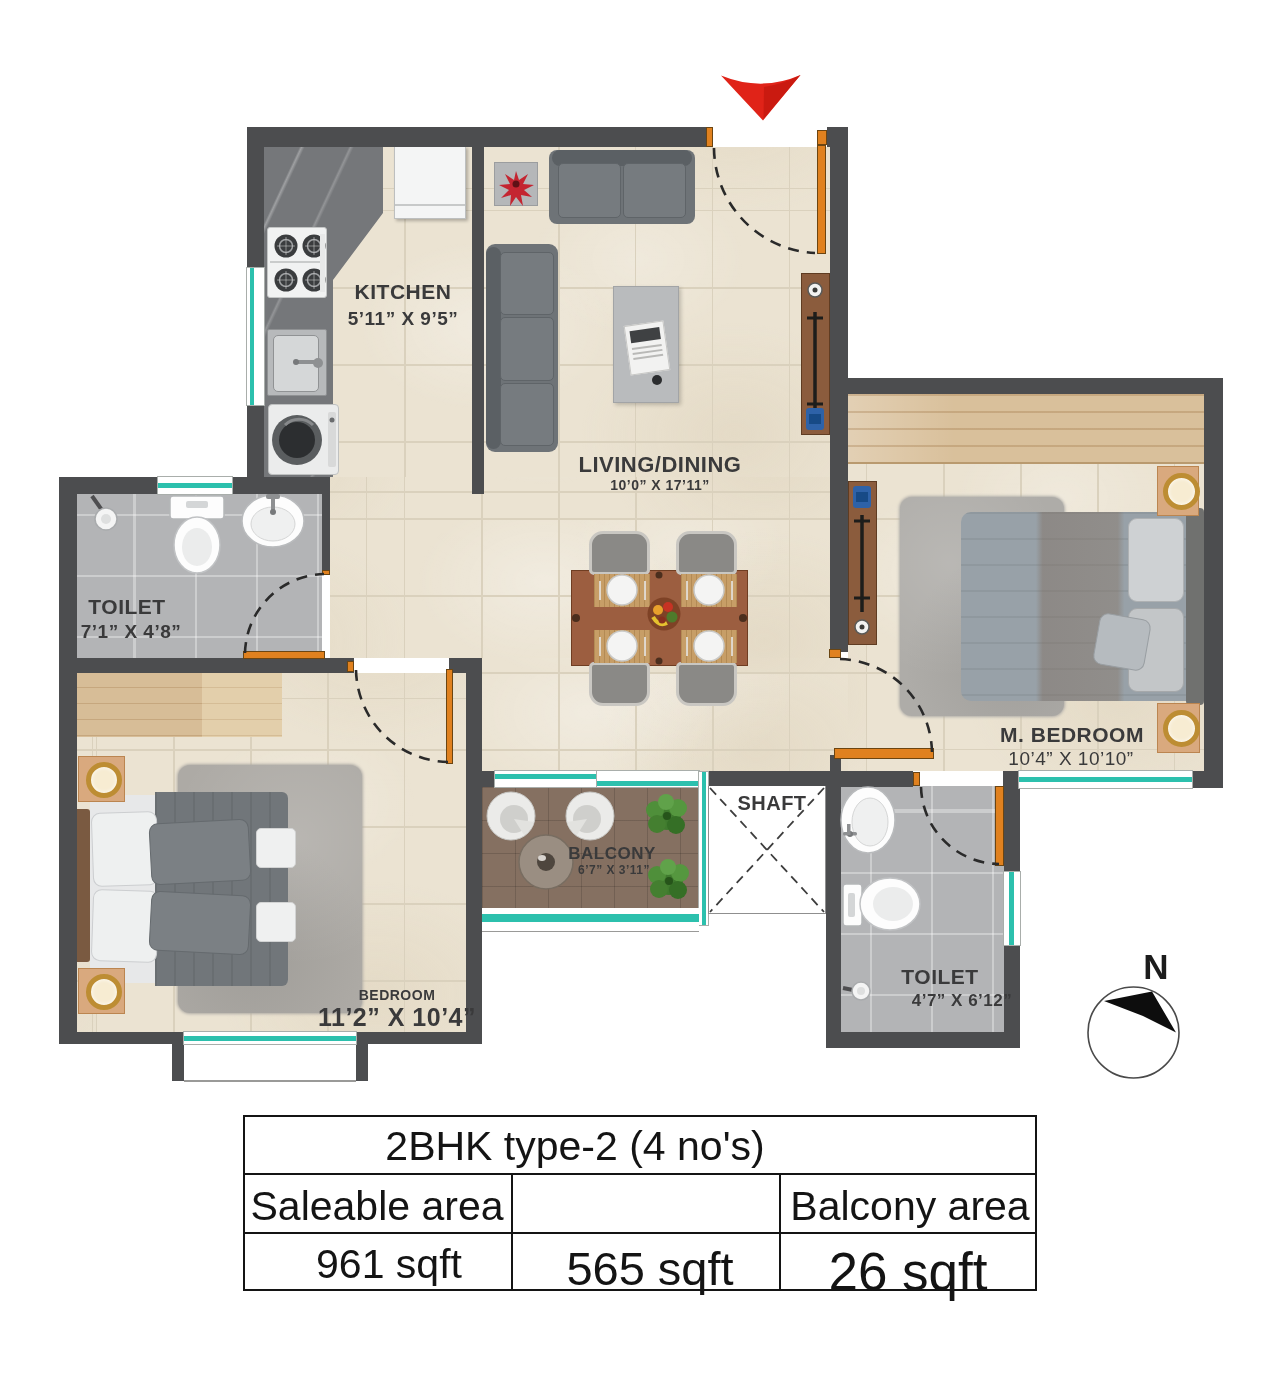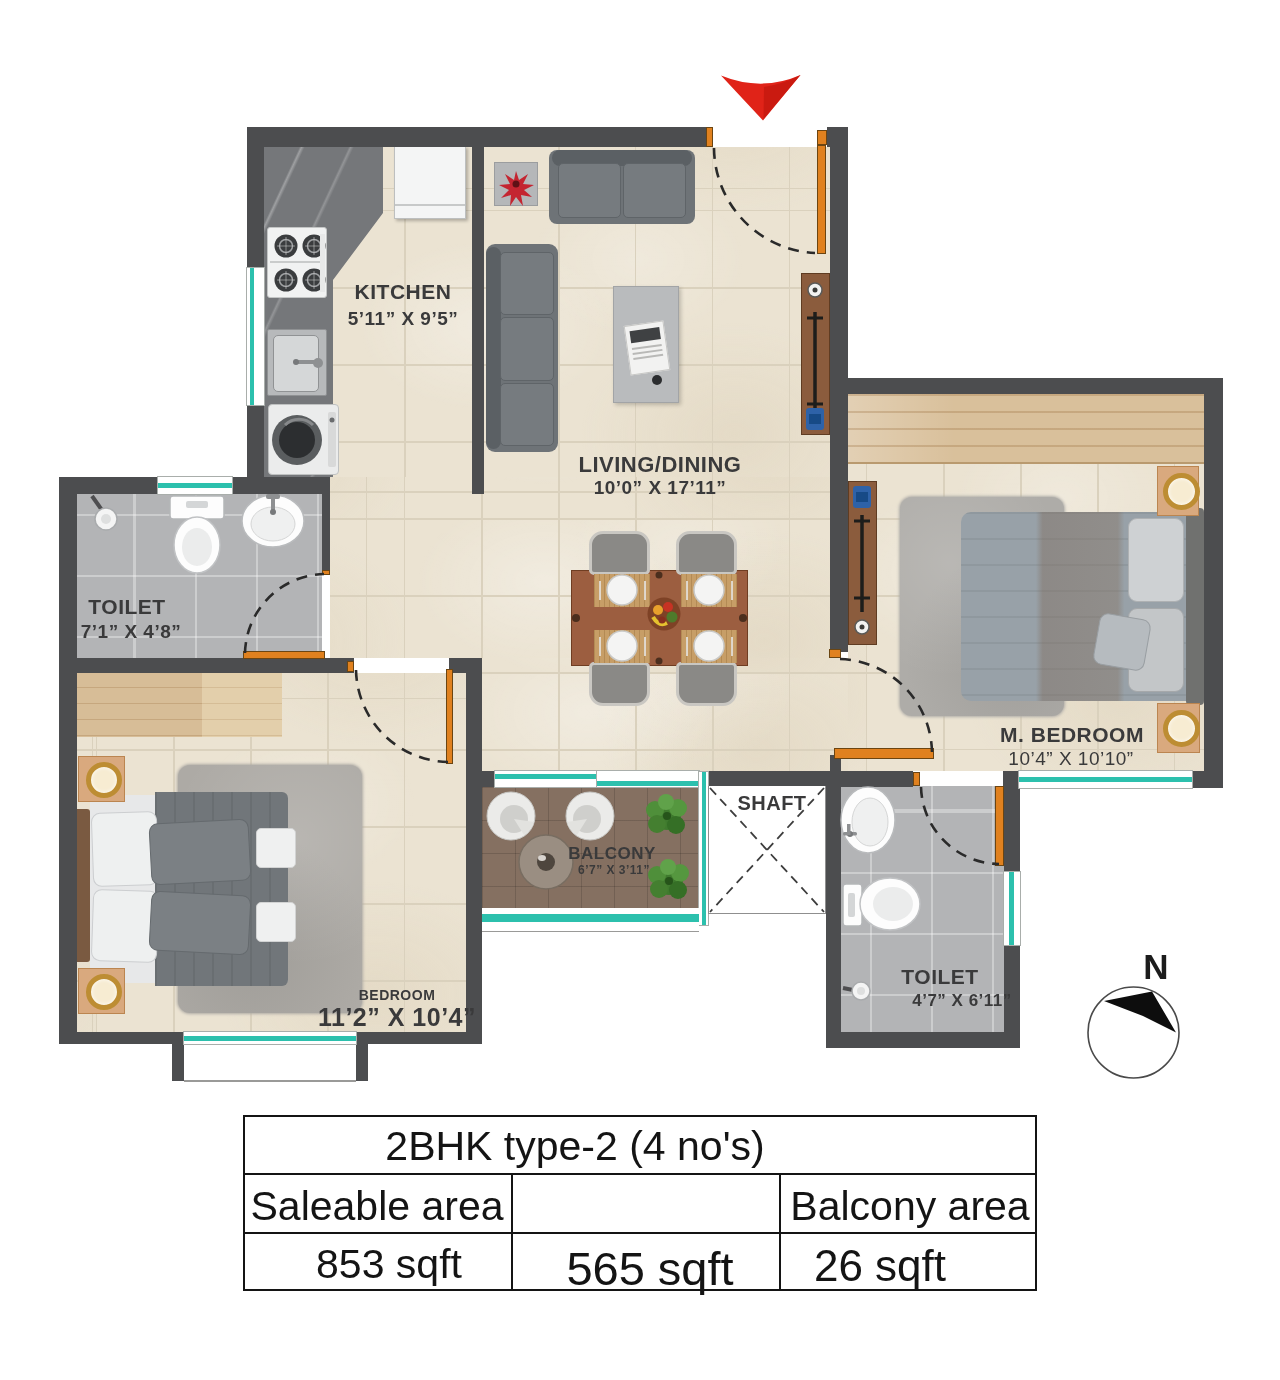--- a/index.html
+++ b/index.html
@@ -448,45 +448,45 @@
         <circle cx="1133.5" cy="1032.5" r="45.5" fill="#fff" stroke="#4a4a4a" stroke-width="1.6"></circle>
         <polygon points="1104,1001 1152,991.5 1176,1032.5 1143,1016" fill="#0d0d0d"></polygon>
         <text x="1156" y="979" font-size="35" font-weight="bold" fill="#1c1c1c" text-anchor="middle" font-family="Liberation Sans, sans-serif">N</text>
       </g>
 </svg>
 
 <div class="lbl" style="left:403px;top:280px;font-size:21px">KITCHEN</div>
 <div class="lbl" style="left:403px;top:308px;font-size:19px;font-weight:600">5’11” X 9’5”</div>
 
 <div class="lbl" style="left:660px;top:452px;font-size:22px">LIVING/DINING</div>
-<div class="lbl" style="left:660px;top:477px;font-size:19px;font-weight:600">10’0” X 17’11”</div>
+<div class="lbl" style="left:660px;top:477px;font-size:14px;font-weight:600">10’0” X 17’11”</div>
 
 <div class="lbl" style="left:127px;top:595px;font-size:21px">TOILET</div>
 <div class="lbl" style="left:131px;top:621px;font-size:19px;font-weight:600">7’1” X 4’8”</div>
 
 <div class="lbl" style="left:397px;top:987px;font-size:14px">BEDROOM</div>
 <div class="lbl" style="left:397px;top:1003px;font-size:25px;font-weight:700">11’2” X 10’4”</div>
 
 <div class="lbl" style="left:1072px;top:723px;font-size:21px">M. BEDROOM</div>
 <div class="lbl" style="left:1071px;top:748px;font-size:19px;font-weight:400">10’4” X 10’10”</div>
 
 <div class="lbl" style="left:612px;top:844px;font-size:17px">BALCONY</div>
 <div class="lbl" style="left:614px;top:863px;font-size:12px;font-weight:600">6’7” X 3’11”</div>
 
 <div class="lbl" style="left:772px;top:792px;font-size:20px">SHAFT</div>
 
 <div class="lbl" style="left:940px;top:965px;font-size:21px">TOILET</div>
-<div class="lbl" style="left:962px;top:991px;font-size:17px;font-weight:600">4’7” X 6’11”</div>
+<div class="lbl" style="left:962px;top:991px;font-size:17px;font-weight:600">4’7” X 6’12”</div>
 
 <div style="position:absolute;left:243px;top:1115px;width:794px;height:176px;border:2px solid #141414;box-sizing:border-box;color:#141414">
   <div style="position:absolute;left:0;top:0;width:100%;height:58px;border-bottom:2px solid #141414;box-sizing:border-box"></div>
   <div style="position:absolute;left:0;top:58px;width:100%;height:59px;border-bottom:2px solid #141414;box-sizing:border-box"></div>
   <div style="position:absolute;left:265.5px;top:58px;width:2px;height:114px;background:#141414"></div>
   <div style="position:absolute;left:534px;top:58px;width:2px;height:114px;background:#141414"></div>
   <div style="position:absolute;left:330px;top:6px;font-size:41px;transform:translateX(-50%);white-space:nowrap">2BHK type-2 (4 no's)</div>
   <div style="position:absolute;left:132px;top:66px;font-size:41px;transform:translateX(-50%);white-space:nowrap">Saleable area</div>
   <div style="position:absolute;left:665px;top:66px;font-size:41px;transform:translateX(-50%);white-space:nowrap">Balcony area</div>
-  <div style="position:absolute;left:144px;top:124px;font-size:41px;transform:translateX(-50%);white-space:nowrap">853 sqft</div>
+  <div style="position:absolute;left:144px;top:124px;font-size:41px;transform:translateX(-50%);white-space:nowrap">961 sqft</div>
   <div style="position:absolute;left:405px;top:124px;font-size:47px;transform:translateX(-50%);white-space:nowrap">565 sqft</div>
-  <div style="position:absolute;left:635px;top:124px;font-size:44px;transform:translateX(-50%);white-space:nowrap">26 sqft</div>
+  <div style="position:absolute;left:663px;top:124px;font-size:53px;transform:translateX(-50%);white-space:nowrap">26 sqft</div>
 </div>
 
 </div>
 
 </body></html>

